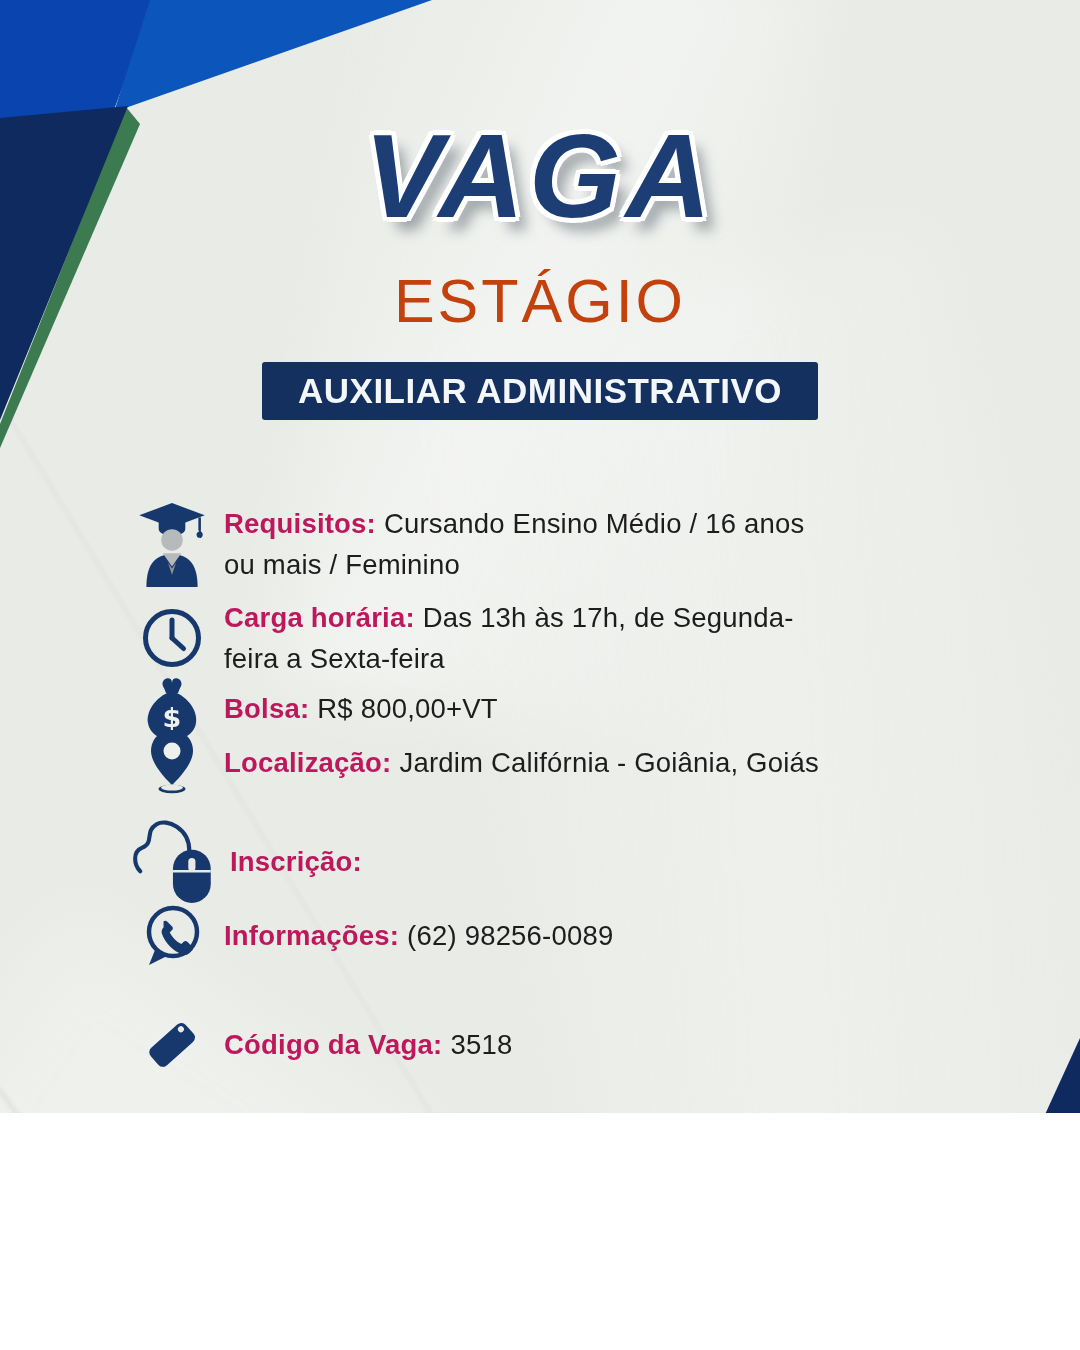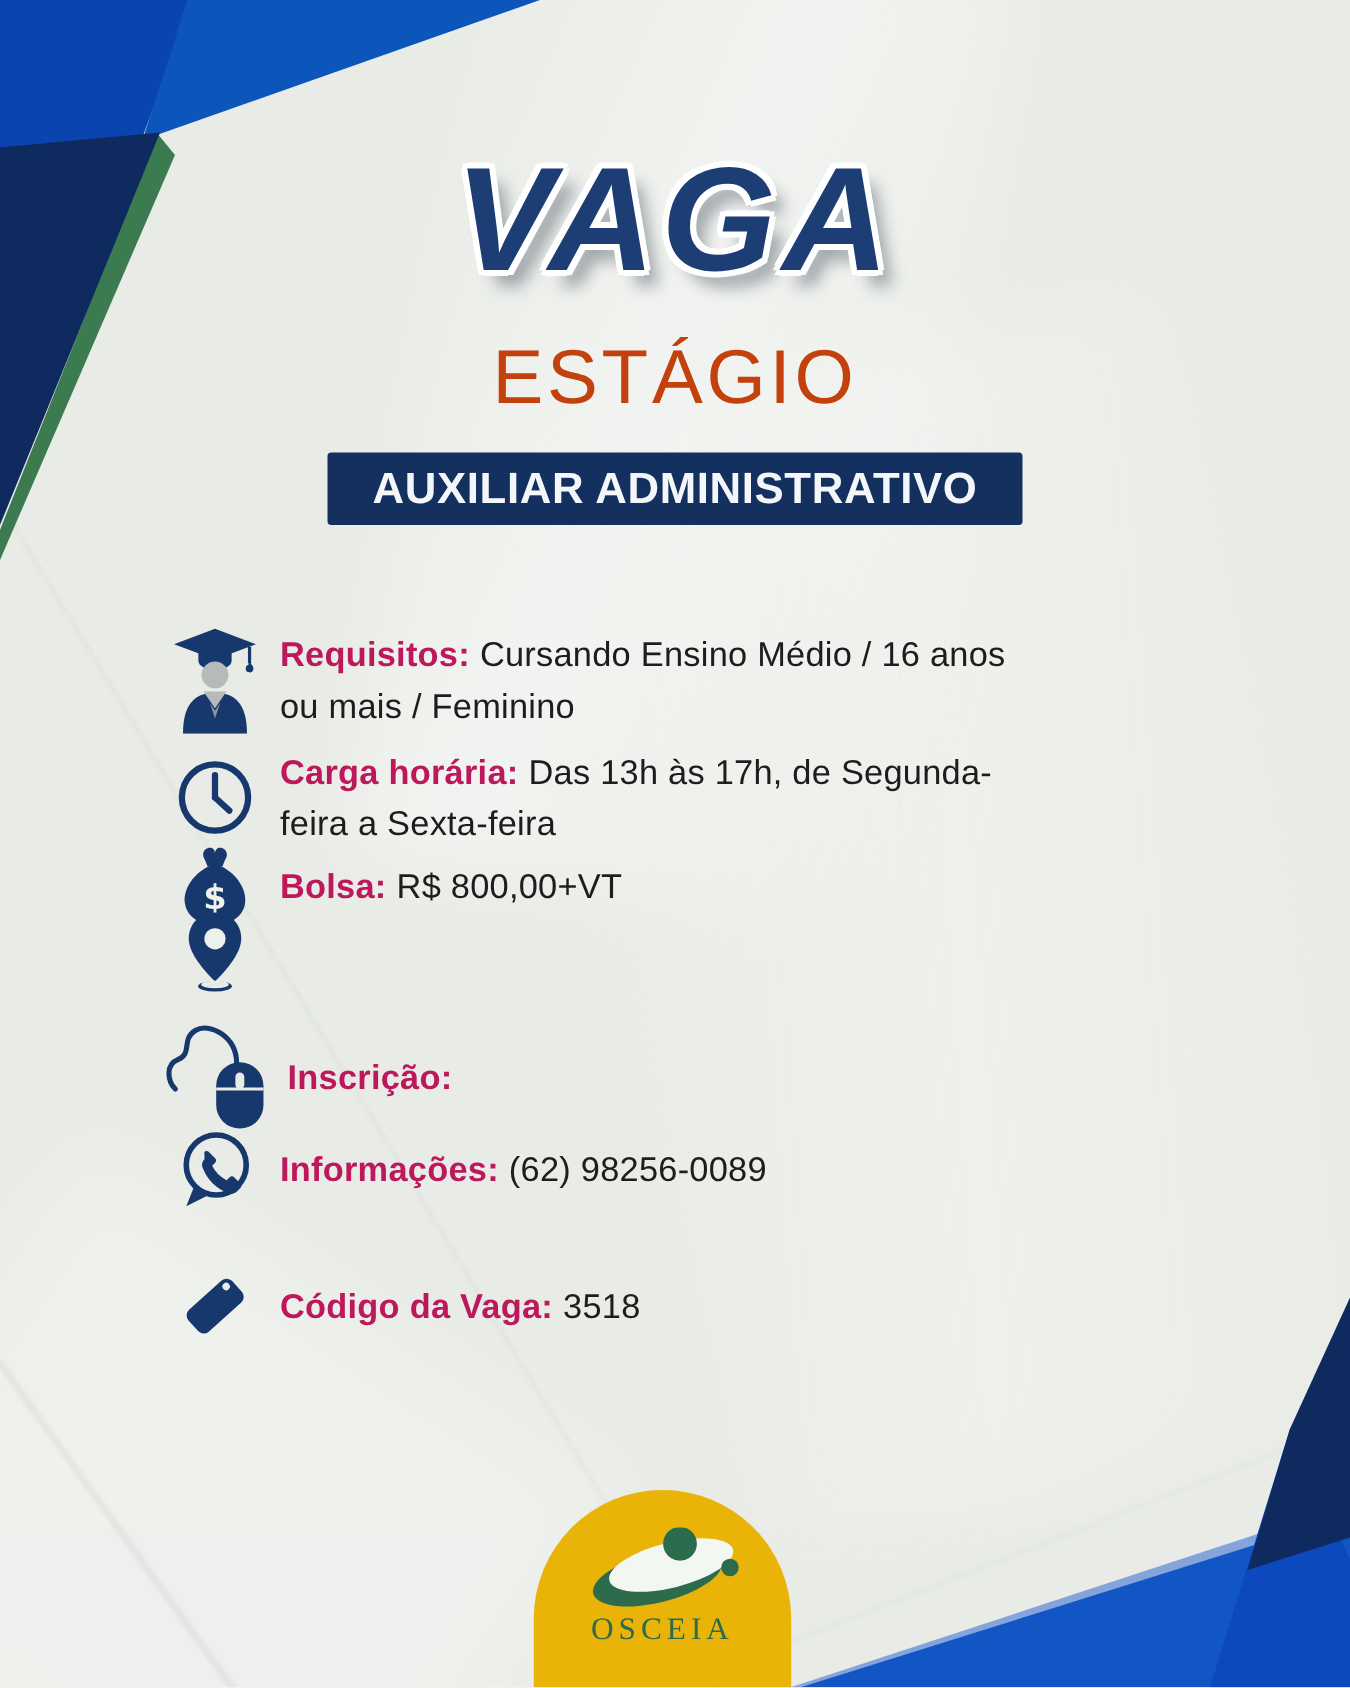--- a/index.html
+++ b/index.html
@@ -1,16 +1,16 @@
 <!DOCTYPE html>
 <html><head>
 <meta charset="utf-8">
 <style>
   html,body{margin:0;padding:0;}
-  #page{position:relative;width:1080px;height:1350px;overflow:hidden;
+  #page{position:relative;width:1080px;height:1113px;overflow:hidden;
         background:#e8ebe6;font-family:"Liberation Sans","DejaVu Sans",sans-serif;}
   
   .sheen{position:absolute;pointer-events:none;}
   #sheen1{left:330px;top:-60px;width:430px;height:780px;transform:rotate(9deg);
           background:linear-gradient(105deg,rgba(255,255,255,0) 0%,rgba(255,255,255,.8) 45%,rgba(255,255,255,0) 100%);
           filter:blur(26px);opacity:.55;}
   #sheen2{left:500px;top:280px;width:540px;height:920px;transform:rotate(-14deg);
           background:linear-gradient(100deg,rgba(255,255,255,0) 0%,rgba(255,255,255,.7) 50%,rgba(255,255,255,0) 100%);
           filter:blur(30px);opacity:.4;}
   #sheen3{left:-90px;top:1020px;width:520px;height:440px;transform:rotate(33deg);
@@ -130,20 +130,23 @@
       </div>
       <div class="item">
         <div class="iconbox">
           <svg width="58" height="68" viewBox="0 0 56 68">
    <path d="M28,2 C16,2 7,11 7,23 C7,38 28,57 28,57 C28,57 49,38 49,23 C49,11 40,2 28,2 Z" fill="#16386d"></path>
    <circle cx="28" cy="23" r="8.5" fill="#edf0ec"></circle>
    <ellipse cx="28" cy="61" rx="13.5" ry="4.2" fill="#16386d"></ellipse>
    <ellipse cx="28" cy="59.6" rx="11" ry="3" fill="#e8ebe6"></ellipse>
           </svg>
         </div>
+        <div class="txt">
+          <div><span class="b">Localização:</span><span>Jardim Califórnia  - Goiânia, Goiás</span></div>
+        </div>
       </div>
       <div class="item">
         <div class="iconbox">
           <svg width="94" height="90" viewBox="0 0 92 88">
    <path d="M60,34 C60,12 38,2 28,8 C16,15 26,26 14,31 C4,35 6,48 12,54" fill="none" stroke="#16386d" stroke-width="4" stroke-linecap="round"></path>
    <rect x="44" y="33" width="37" height="52" rx="18.5" fill="#16386d"></rect>
    <line x1="44" y1="54" x2="81" y2="54" stroke="#e8ebe6" stroke-width="2.5"></line>
    <rect x="59" y="41" width="7" height="13" rx="3.5" fill="#e8ebe6"></rect>
           </svg>
         </div>

